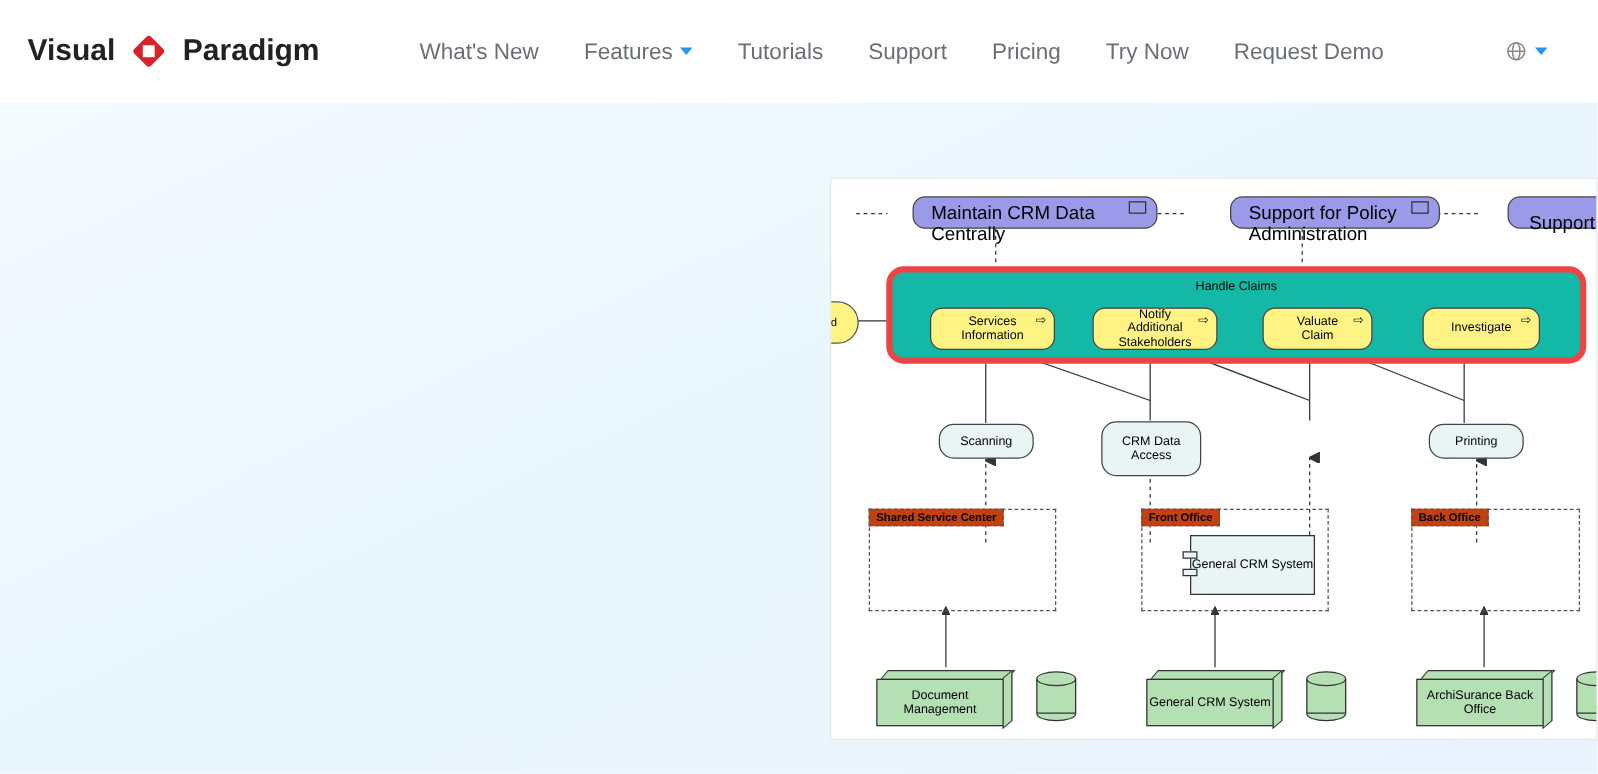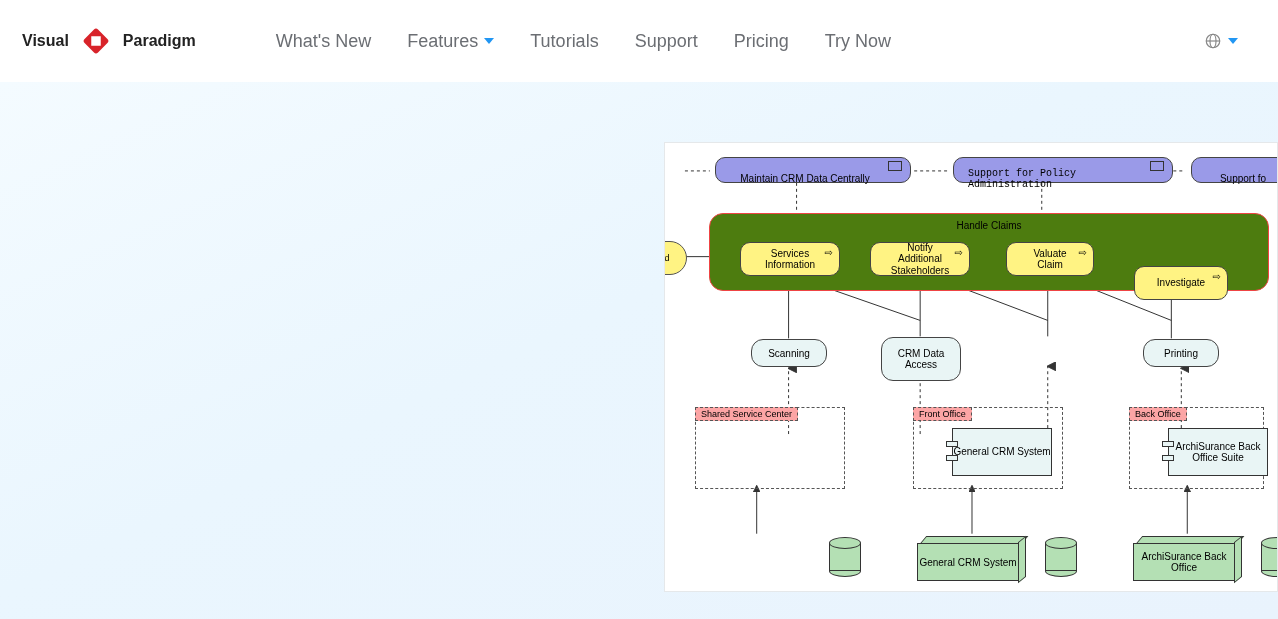--- a/index.html
+++ b/index.html
@@ -1,21 +1,21 @@
 <!DOCTYPE html>
 <html><head>
 <meta charset="utf-8">
 <style>
 * { margin:0; padding:0; box-sizing:border-box; }
 html, body { width:1278px; height:619px; font-family:"Segoe UI", Arial, sans-serif; overflow:hidden; background:#fff; }
 
 
 .header { height:82px; width:100%; background:#fff; display:flex; align-items:center; padding:0 40px 0 22px; }
 .logo { display:flex; align-items:center; gap:8px; }
-.logo-text { font-size:16px; color:#222; }
+.logo-text { font-size:24px; color:#222; }
 .logo-text .b { font-weight:700; }
 .logo-svg { width:38px; height:38px; }
 .nav { margin-left:80px; display:flex; gap:36px; align-items:flex-end; }
 .nav-item { font-size:18px; color:#6b6e73; cursor:pointer; display:flex; align-items:center; gap:6px; }
 .chev { border-left:5px solid transparent; border-right:5px solid transparent; border-top:6px solid #2196f3; display:inline-block; }
 .chev.grey { border-top-color:#2196f3; }
 .right { margin-left:auto; display:flex; align-items:center; gap:12px; }
 .globe { width:18px; height:18px; color:#777; }
 
 
@@ -26,32 +26,32 @@
 .hero h1 { font-size:34px; font-weight:400; color:#2e2e2e; line-height:1.25; }
 .hero h1 .hl { color:#1e88ff; font-weight:700; }
 .hero h2 { font-size:22px; font-weight:400; color:#333; margin-top:8px; }
 .hero p  { font-size:18px; color:#5b6068; margin-top:28px; line-height:1.7; }
 
 
 .diagram { position:absolute; left:664px; top:60px; width:614px; height:450px; background:#fff;
   border:1px solid #e5e8ea; overflow:hidden; }
 .d { position:absolute; font-family:Arial,sans-serif; }
 
-.purple-box { background:#9a9ae8; border:1px solid #444; border-radius:10px; font-size:10px;
-  display:flex; align-items:center; justify-content:center; color:#000; padding:17px 30px 0 14px; height:26px; }
+.purple-box { background:#9a9ae8; border:1px solid #444; border-radius:10px; font-size:15px;
+  display:flex; align-items:center; justify-content:center; color:#000; padding:17px 30px 0 14px; height:26px;margin-left:15px; }
 .note-tab { position:absolute; right:8px; top:3px; width:14px; height:10px; border:1px solid #333; background:#9a9ae8;}
-.yellow-wrap { background:#4d7c0f; border:1px solid #ef4444; border-radius:14px; }
+.yellow-wrap { background:#14b8a6; border:5px solid #ef4444; border-radius:14px; }
 .yellow-lbl { position:absolute; top:6px; left:0; right:0; text-align:center; font-size:10px; }
 .proc { position:absolute; background:#fff383; border:1px solid #444; border-radius:10px; height:34px;
   display:flex; align-items:center; justify-content:center; text-align:center; font-size:10px; padding:0 14px; line-height:1.15; }
 .proc .arrow-ic { position:absolute; right:6px; top:4px; font-size:10px; }
 .svc { position:absolute; background:#e9f5f5; border:1px solid #444; border-radius:12px; height:28px;
   display:flex; align-items:center; justify-content:center; text-align:center; font-size:10px; line-height:1.1; padding:0 8px; }
 .dashgrp { position:absolute; border:1px dashed #555; }
-.dashgrp .lbl { position:absolute; top:-1px; left:-1px; background:#fca5a5; border:1px dashed #555; font-size:9px; padding:1px 5px; }
+.dashgrp .lbl { position:absolute; top:-1px; left:-1px; background:#c2410c; border:1px dashed #555; font-size:9px; padding:1px 5px;font-weight:bold; }
 .comp { position:absolute; background:#e9f5f5; border:1px solid #333; width:100px; height:48px;
   display:flex; align-items:center; justify-content:center; text-align:center; font-size:10px; line-height:1.15; }
 .comp .lug { position:absolute; left:-7px; width:12px; height:6px; background:#e9f5f5; border:1px solid #333; }
 .comp .lug.l1{top:12px;} .comp .lug.l2{top:26px;}
 .node3d { position:absolute; width:110px; height:46px; }
 .node3d .face { position:absolute; left:0; top:8px; width:102px; height:38px; background:#b4e0b4; border:1px solid #333;
   display:flex; align-items:center; justify-content:center; font-size:10px; text-align:center; line-height:1.1;}
 .node3d .top { position:absolute; left:6px; top:1px; width:102px; height:8px; background:#b4e0b4; border:1px solid #333;
   transform:skewX(-40deg); }
 .node3d .side{ position:absolute; left:101px; top:4px; width:8px; height:41px; background:#b4e0b4; border:1px solid #333;
@@ -97,20 +97,23 @@
       </div>
     <div class="nav-item">
         <span>Support</span>
       </div>
     <div class="nav-item">
         <span>Pricing</span>
       </div>
     <div class="nav-item">
         <span>Try Now</span>
       </div>
+    <div class="nav-item">
+        <span>Request Demo</span>
+      </div>
   </div>
 
   <div class="right">
     <div class="nav-item">
       <svg class="globe" viewBox="0 0 24 24">
         <circle cx="12" cy="12" r="9" fill="none" stroke="#888" stroke-width="1.6"></circle>
         <ellipse cx="12" cy="12" rx="4" ry="9" fill="none" stroke="#888" stroke-width="1.6"></ellipse>
         <line x1="3" y1="12" x2="21" y2="12" stroke="#888" stroke-width="1.6"></line>
       </svg>
       <span class="chev grey"></span>
@@ -160,21 +163,21 @@
 
       <line x1="92" y1="392" x2="92" y2="344" marker-end="url(#ah)"></line>
       <line x1="308" y1="392" x2="308" y2="344" marker-end="url(#ah)"></line>
       <line x1="524" y1="392" x2="524" y2="344" marker-end="url(#ah)"></line>
     </svg>
 
     <div class="d purple-box" style="left:50px; top:14px; width:196px;">
       <span>Maintain CRM Data Centrally</span>
         <span class="note-tab"></span>
     </div>
-    <div class="d purple-box" style="left:288px; top:14px; width:220px;font-family:Liberation Mono, monospace;">
+    <div class="d purple-box" style="left:304px; top:14px; width:168px;">
       <span>Support for Policy Administration</span>
         <span class="note-tab"></span>
     </div>
     <div class="d purple-box" style="left:526px; top:14px; width:120px; border-radius:10px 0 0 10px;">
       <span>Support fo</span>
     </div>
 
     <div class="event" style="left:-14px; top:98px;">
       <span>ved</span>
     </div>
@@ -186,21 +189,21 @@
           <span class="arrow-ic">⇨</span>
         </div>
       <div class="proc" style="left:160px; top:28px; width:100px;">
           <span>Notify Additional Stakeholders</span>
           <span class="arrow-ic">⇨</span>
         </div>
       <div class="proc" style="left:296px; top:28px; width:88px;">
           <span>Valuate Claim</span>
           <span class="arrow-ic">⇨</span>
         </div>
-      <div class="proc" style="left:424px; top:28px; width:94px;margin-top:24px;">
+      <div class="proc" style="left:424px; top:28px; width:94px;">
           <span>Investigate</span>
           <span class="arrow-ic">⇨</span>
         </div>
     </div>
 
     <div class="svc" style="left:86px;  top:196px; width:76px;">
         <span>Scanning</span>
       </div>
     <div class="svc" style="left:216px; top:194px; width:80px; height:44px;">
         <span>CRM Data Access</span>
@@ -215,27 +218,29 @@
     <div class="dashgrp" style="left:248px; top:264px; width:150px; height:82px;">
       <div class="lbl">Front Office</div>
       <div class="comp" style="left:38px; top:20px;">
         <div class="lug l1"></div>
           <div class="lug l2"></div>
         <span>General CRM System</span>
       </div>
     </div>
     <div class="dashgrp" style="left:464px; top:264px; width:135px; height:82px;">
       <div class="lbl">Back Office</div>
-      <div class="comp" style="left:38px; top:20px;">
-        <div class="lug l1"></div>
-          <div class="lug l2"></div>
-        <span>ArchiSurance Back Office Suite</span>
-      </div>
-    </div>
-
+    </div>
+
+    <div class="node3d" style="left:36px;  top:392px;">
+      <div class="top"></div>
+        <div class="side"></div>
+        <div class="face">
+          <span>Document Management</span>
+        </div>
+    </div>
     <div class="disk" style="left:164px; top:394px;">
         <div class="bot"></div>
         <div class="body"></div>
         <div class="cap"></div>
       </div>
 
     <div class="node3d" style="left:252px; top:392px;">
       <div class="top"></div>
         <div class="side"></div>
         <div class="face">

